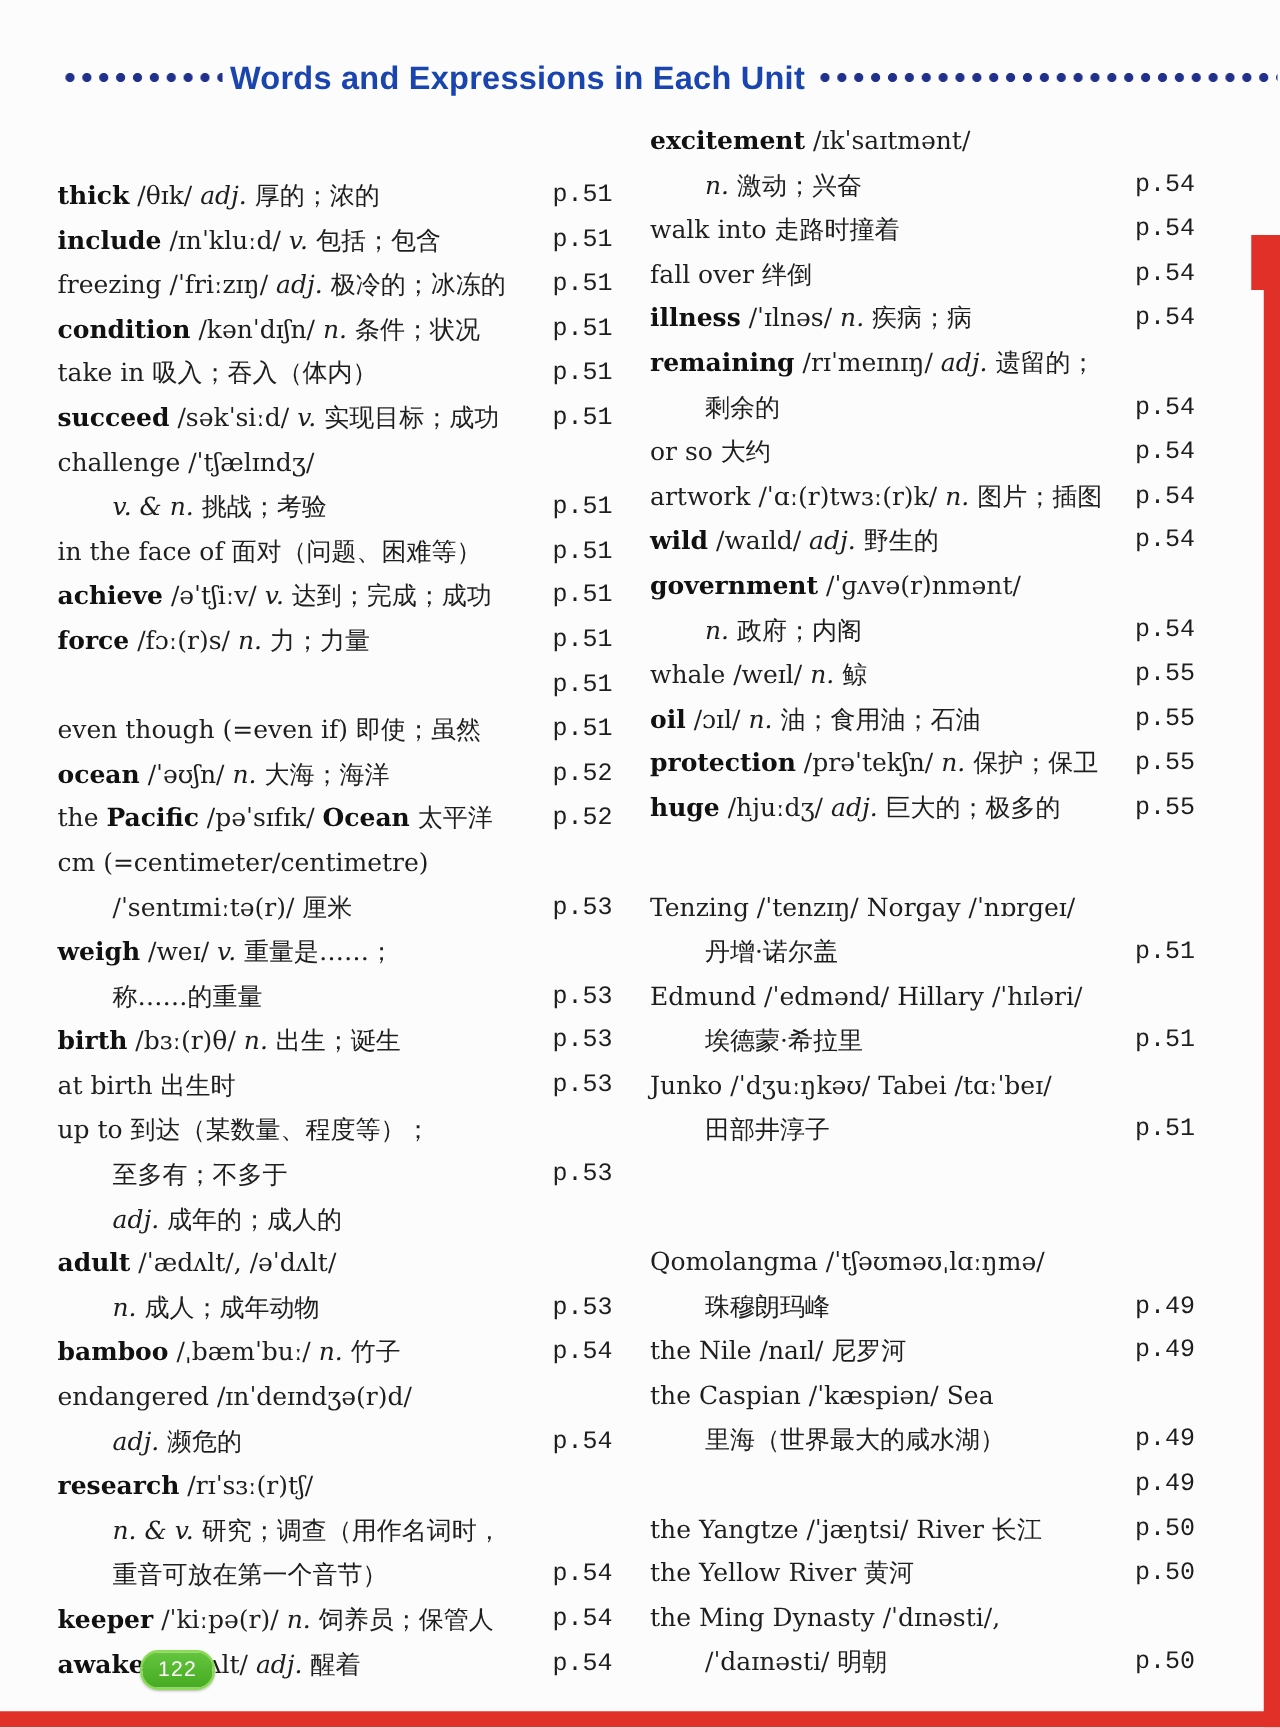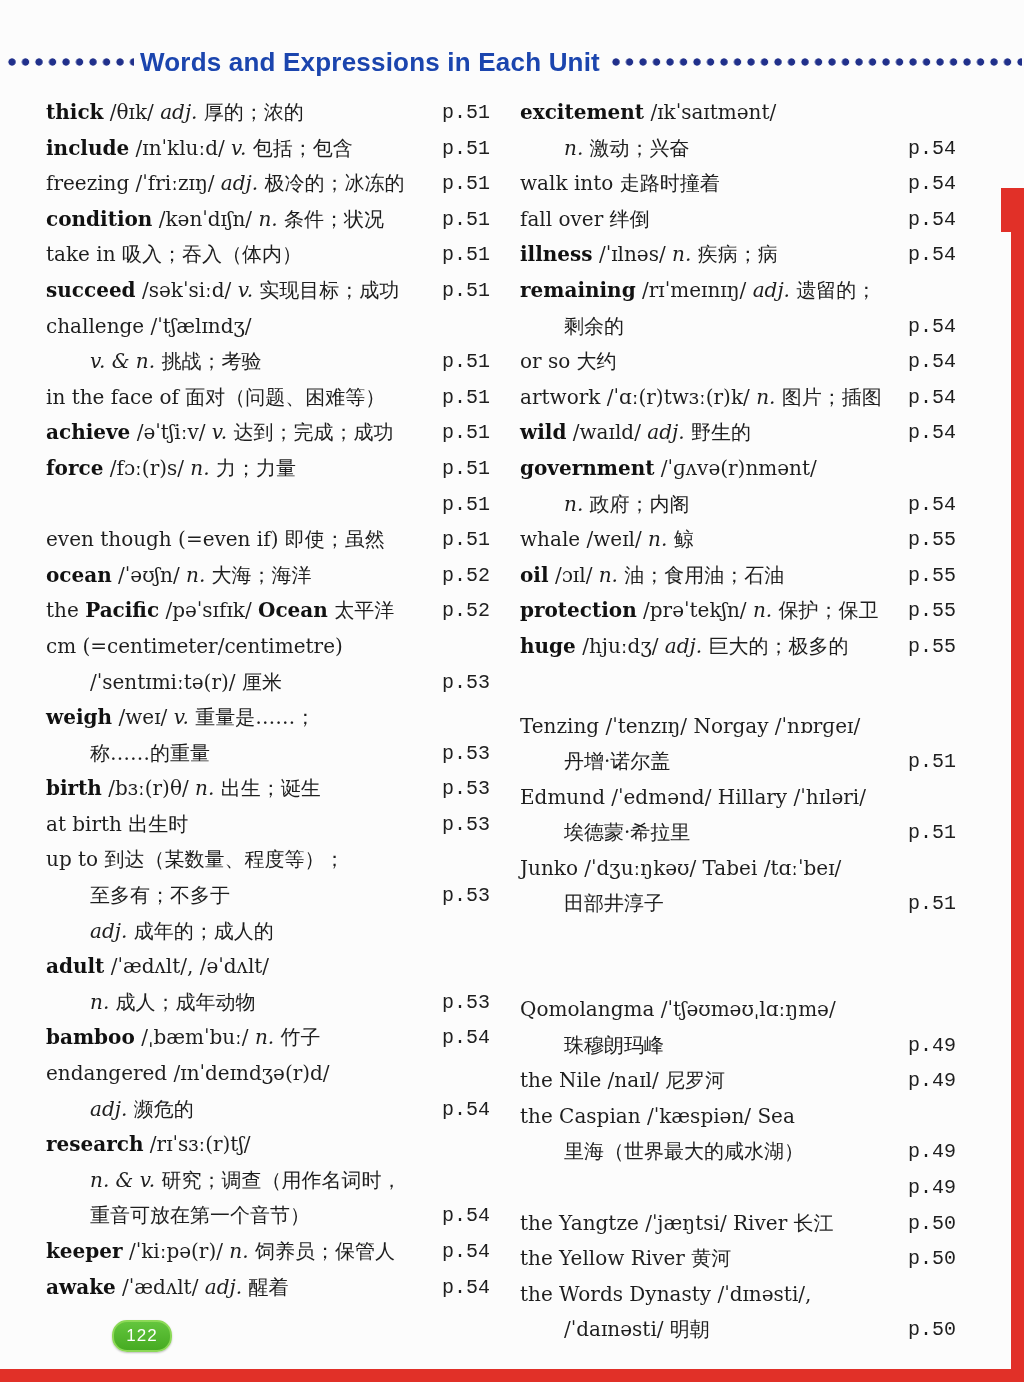--- a/index.html
+++ b/index.html
@@ -7,42 +7,42 @@
     position:relative;
     width:1024px;height:1382px;
     background:#fcfcfc;
     overflow:hidden;
     font-family:"DejaVu Serif","Liberation Serif",serif;
     color:#1e1e1e;
   }
   
   #header{
     position:absolute;left:0;right:0;top:44px;height:36px;
-    display:flex;align-items:center;
+    display:flex;align-items:center;padding-left:44px;
   }
   .dots{
     height:12px;
     background-image:radial-gradient(circle at 6px 6px,#20308b 3.3px,transparent 4px);
     background-size:13.5px 12px;
     background-repeat:repeat-x;
   }
   #dots-left{width:128px;margin-left:6px;}
   #dots-right{flex:1;margin-right:2px;}
   #page-title{
     font-family:"Liberation Sans","DejaVu Sans",sans-serif;
     font-weight:bold;
     font-size:26px;
     color:#1b45ae;
     margin:0 10px 0 6px;
     white-space:nowrap;
     letter-spacing:.2px;
   }
   
   .col{position:absolute;top:95px;}
-  #col-left{left:46px;width:444px;}
+  #col-left{left:46px;width:444px;margin-top:44px;}
   #col-right{left:520px;width:436px;}
   .line{
     position:relative;
     height:35.6px;line-height:35.6px;
     font-size:20px;
     white-space:nowrap;
   }
   .line.ind{padding-left:44px;}
   .txt .bold{font-weight:bold;color:#111;}
   .txt .ital{font-style:italic;}
@@ -145,21 +145,21 @@
       <div class="line ind"><span class="txt"><span>田部井淳子</span></span><span class="page">p.51</span></div>
       <div class="gap" style="height: 70px;"></div>
       <div class="line"><span class="txt"><span>Qomolangma /ˈtʃəʊməʊˌlɑːŋmə/</span></span></div>
       <div class="line ind"><span class="txt"><span>珠穆朗玛峰</span></span><span class="page">p.49</span></div>
       <div class="line"><span class="txt"><span>the Nile /naɪl/ 尼罗河</span></span><span class="page">p.49</span></div>
       <div class="line"><span class="txt"><span>the Caspian /ˈkæspiən/ Sea</span></span></div>
       <div class="line ind"><span class="txt"><span>里海（世界最大的咸水湖）</span></span><span class="page">p.49</span></div>
       <div class="line"><span class="page">p.49</span></div>
       <div class="line"><span class="txt"><span>the Yangtze /ˈjæŋtsi/ River 长江</span></span><span class="page">p.50</span></div>
       <div class="line"><span class="txt"><span>the Yellow River 黄河</span></span><span class="page">p.50</span></div>
-      <div class="line"><span class="txt"><span>the Words Dynasty /ˈdɪnəsti/,</span></span></div>
+      <div class="line"><span class="txt"><span>the Ming Dynasty /ˈdɪnəsti/,</span></span></div>
       <div class="line ind"><span class="txt"><span>/ˈdaɪnəsti/ 明朝</span></span><span class="page">p.50</span></div>
     </div>
 
   <div id="page-badge">122</div>
 
   <div id="edge-right-tab" class="red"></div>
   <div id="edge-right" class="red"></div>
   <div id="edge-bottom" class="red"></div>
 
 </div>

